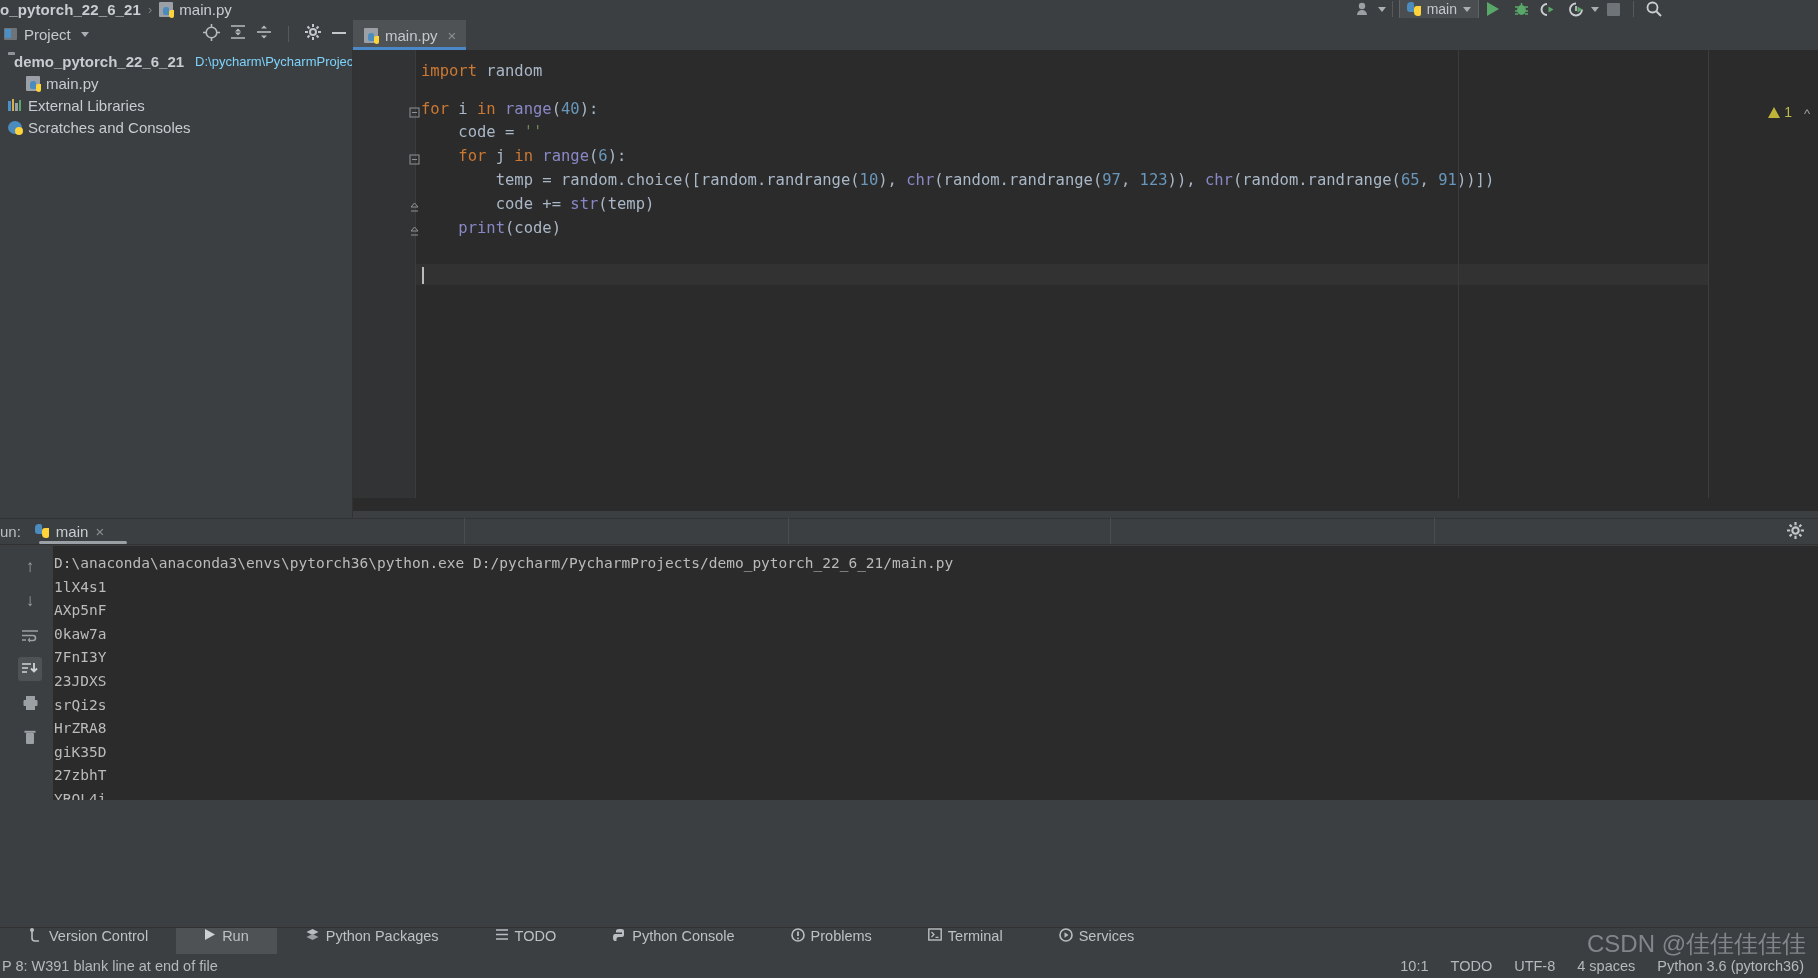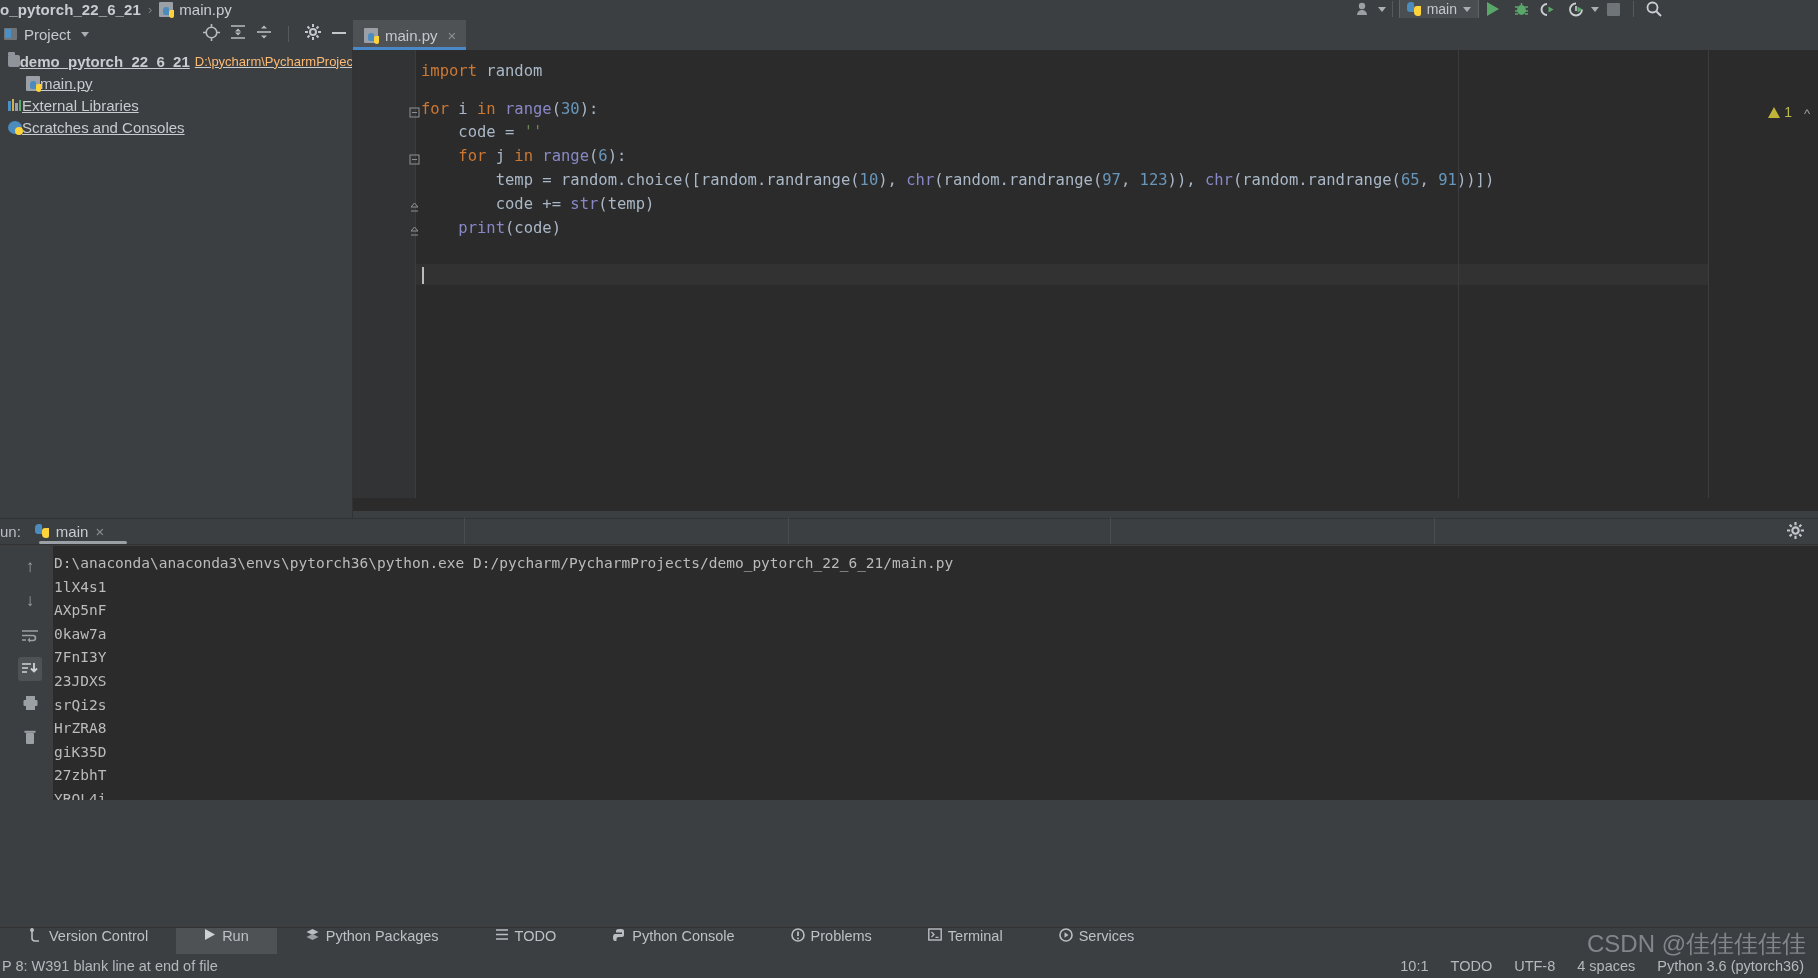--- a/index.html
+++ b/index.html
@@ -70,26 +70,26 @@
     position: relative;
   }
   .tab::after { content:""; position:absolute; left:0; bottom:0; width:100%; height:3px; background:#4a88c7; }
   .tab .x { color:#8b9095; font-size:15px; margin-left:3px; }
 
   
   .project-panel {
     position:absolute; left:0; top:50px; width:353px; height:461px; background:#3c3f41;
     padding-top: 0px;
   }
-  .tree-item { display:flex; align-items:center; height:22px; font-size:15px; color:#c7ccd1; padding-left:8px; gap:0;text-decoration:underline; }
+  .tree-item { display:flex; align-items:center; height:22px; font-size:15px; color:#c7ccd1; padding-left:8px; gap:6px; }
   .tree-item.lvl2 { padding-left: 26px; }
   .folder-ico { width:14px;height:12px;background:#8e9499;border-radius:1px 2px 2px 2px; position:relative; }
   .folder-ico::before { content:""; position:absolute; top:-3px; left:0; width:7px;height:3px;background:#8e9499;border-radius:1px 1px 0 0; }
   .bold { font-weight: bold; }
-  .dim { color:#fdba74; font-size:13px; margin-left:5px; }
+  .dim { color:#7dd3fc; font-size:13px; margin-left:5px; }
   .libs-ico { display:inline-block; width:14px;height:12px; position:relative; }
   .libs-ico i { position:absolute; bottom:0; width:2.5px; display:block; }
   .scratch-ico { width:14px;height:13px;border-radius:50%;background:#4b8bbe; position:relative; }
   .scratch-ico::after { content:""; position:absolute; right:-1px; bottom:-1px; width:8px;height:8px;background:#ffd43b;border-radius:50%; }
 
   .proj-hscroll { position:absolute; left:0; top:510px; width:234px; height:7px; background:#5d6164; border-radius:3px; }
   .proj-divider { position:absolute; left:352px; top:50px; width:1px; height:468px; background:#323232; }
 
   
   .editor {
@@ -327,21 +327,21 @@
             <path d="M2 9h7" stroke="#8f9295"></path>
           </svg></div>
         <div class="fold" style="top: 172.6px;"><svg width="11" height="11" viewBox="0 0 11 11">
             <path d="M5.5 1L9 5H2z" fill="none" stroke="#8f9295"></path>
             <path d="M2 9h7" stroke="#8f9295"></path>
           </svg></div>
       </div>
     <div class="code" id="codelines">
         <div class="cl" style="top: 12px;"><span class="kw">import </span><span class="pln">random</span></div>
         <div class="cl" style="top: 25.8px;"></div>
-        <div class="cl" style="top: 49.6px;"><span class="kw">for</span><span class="pln"> i </span><span class="kw">in</span><span class="pln"> </span><span class="fn">range</span><span class="pln">(</span><span class="num">30</span><span class="pln">):</span></div>
+        <div class="cl" style="top: 49.6px;"><span class="kw">for</span><span class="pln"> i </span><span class="kw">in</span><span class="pln"> </span><span class="fn">range</span><span class="pln">(</span><span class="num">40</span><span class="pln">):</span></div>
         <div class="cl" style="top: 73.4px;"><span class="pln">    code = </span><span class="str">''</span></div>
         <div class="cl" style="top: 97.2px;"><span class="pln">    </span><span class="kw">for</span><span class="pln"> j </span><span class="kw">in</span><span class="pln"> </span><span class="fn">range</span><span class="pln">(</span><span class="num">6</span><span class="pln">):</span></div>
         <div class="cl" style="top: 121px;"><span class="pln">        temp = random.choice([random.randrange(</span><span class="num">10</span><span class="pln">), </span><span class="fn">chr</span><span class="pln">(random.randrange(</span><span class="num">97</span><span class="pln">, </span><span class="num">123</span><span class="pln">)), </span><span class="fn">chr</span><span class="pln">(random.randrange(</span><span class="num">65</span><span class="pln">, </span><span class="num">91</span><span class="pln">))])</span></div>
         <div class="cl" style="top: 144.8px;"><span class="pln">        code += </span><span class="fn">str</span><span class="pln">(temp)</span></div>
         <div class="cl" style="top: 168.6px;"><span class="pln">    </span><span class="fn">print</span><span class="pln">(code)</span></div>
         <div class="cl" style="top: 192.4px;"></div>
         <div class="cl" style="top: 216.2px;"></div>
       </div>
     <div class="caret-bar" style="left:69px; top:217px;"></div>
     <div class="code-vline" style="left:1105px;"></div>

